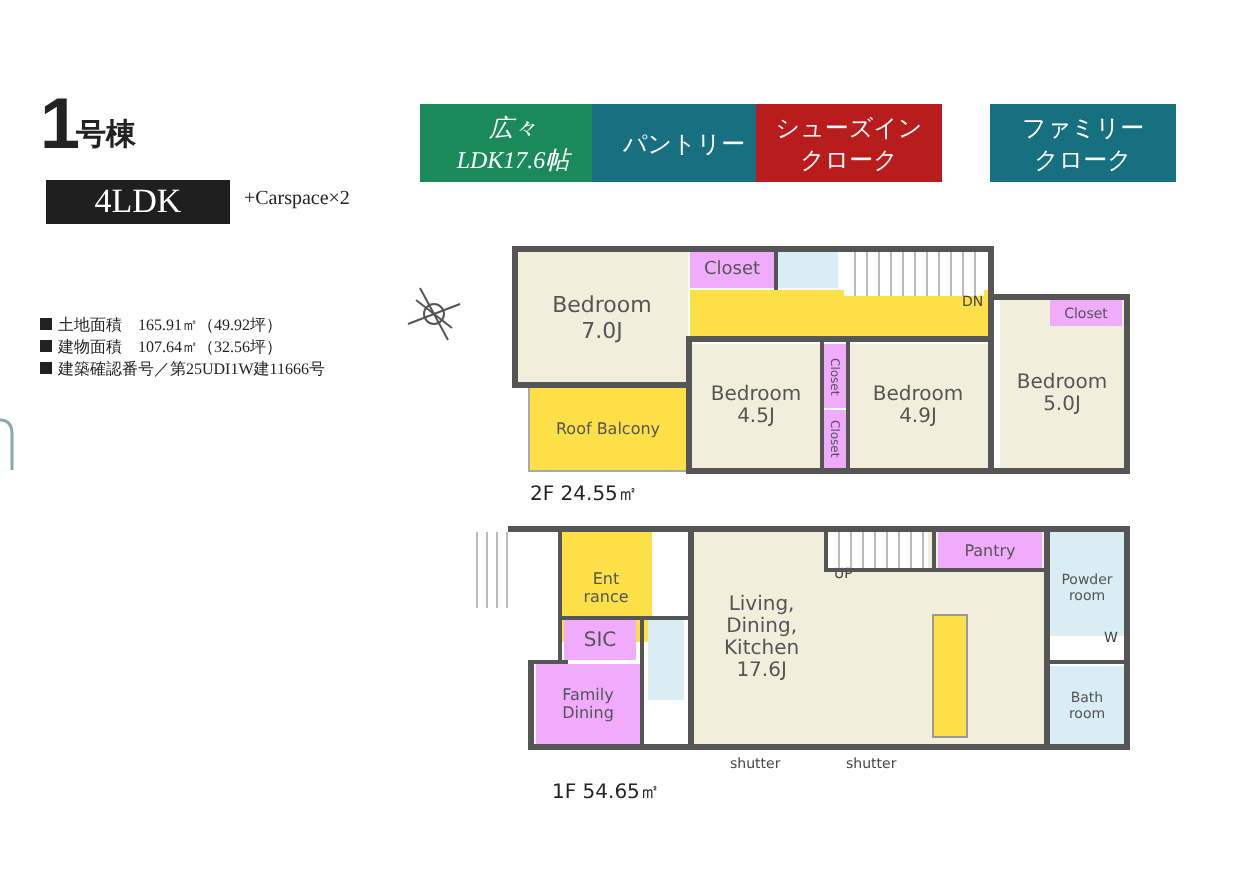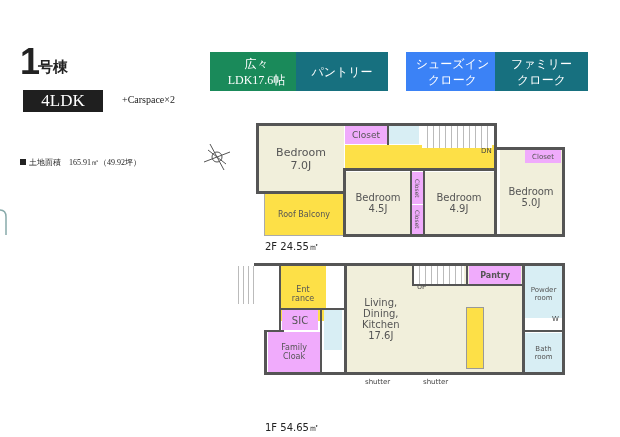--- a/index.html
+++ b/index.html
@@ -1,20 +1,20 @@
 <!DOCTYPE html>
 <html><head>
 <meta charset="utf-8">
 <style>
   html,body{margin:0;padding:0;background:#fff;}
   body{width:620px;height:437px;position:relative;overflow:hidden;font-family:"Liberation Serif","DejaVu Serif",serif;color:#222;}
   .abs{position:absolute;}
   .unit-num{left:20px;top:44px;font-size:36px;font-weight:bold;line-height:36px;font-family:"Liberation Sans",sans-serif;}
   .unit-suffix{left:38px;top:58px;font-size:15px;font-weight:bold;}
-  .layout-badge{left:23px;top:90px;width:80px;height:22px;background:#1f1f1f;color:#fff;font-size:17px;text-align:center;line-height:22px;}
+  .layout-badge{left:23px;top:90px;width:92px;height:22px;background:#1f1f1f;color:#fff;font-size:17px;text-align:center;line-height:22px;}
   .carspace{left:122px;top:94px;font-size:10px;}
   .specs{left:20px;top:117px;font-size:8px;line-height:11px;margin-top:40px;}
   .specs div::before{content:"";display:inline-block;width:6px;height:6px;background:#222;margin-right:3px;vertical-align:0px;}
   .feat{top:52px;width:93px;height:39px;color:#fff;font-size:12px;line-height:16px;display:flex;align-items:center;justify-content:center;text-align:center;white-space:pre-line;}
   .wall{position:absolute;background:#555;}
   .room{position:absolute;box-sizing:border-box;font-family:"DejaVu Sans",sans-serif;color:#555;display:flex;align-items:center;justify-content:center;text-align:center;white-space:pre-line;}
   .beige{background:#f1efdb;}
   .pink{background:#f0abfc;}
   .blue{background:#d8eef4;}
   .white{background:#fde047;}
@@ -23,26 +23,28 @@
 </style>
 </head>
 <body>
 
 <div class="abs unit-num">1</div>
 <div class="abs unit-suffix">号棟</div>
 <div class="abs layout-badge">4LDK</div>
 <div class="abs carspace">+Carspace×2</div>
 <div class="abs specs">
   <div>土地面積　165.91㎡（49.92坪）</div>
+  <div>建物面積　107.64㎡（32.56坪）</div>
+  <div>建築確認番号／第25UDI1W建11666号</div>
 </div>
 
-<div class="abs feat" style="left:210px;background:#1a8a5a;">広々
+<div class="abs feat" style="left:210px;background:#1a8a5a;font-style:italic;">広々
 LDK17.6帖</div>
 <div class="abs feat" style="left:296px;background:#17707f;width:92px;">パントリー</div>
-<div class="abs feat" style="left:406px;background:#3b82f6;">シューズイン
+<div class="abs feat" style="left:378px;background:#b91c1c;">シューズイン
 クローク</div>
 <div class="abs feat" style="left:495px;background:#17707f;">ファミリー
 クローク</div>
 
 <svg class="abs" style="left:200px;top:140px;" width="34" height="34" viewBox="0 0 34 34">
   <g stroke="#555" stroke-width="1" fill="none">
     <circle cx="17" cy="17" r="5"></circle>
     <line x1="10" y1="4" x2="24" y2="30"></line>
     <line x1="4" y1="22" x2="30" y2="12"></line>
     <line x1="8" y1="10" x2="26" y2="24"></line>
@@ -104,31 +106,31 @@
   <div class="stairs" style="left:234px;top:266px;width:20px;height:38px;background:repeating-linear-gradient(90deg,#fff 0 4px,#bbb 4px 5px);"></div>
 
   <div class="room white" style="left:280px;top:266px;width:46px;height:55px;font-size:8px;">Ent
 rance</div>
 
   <div class="room pink" style="left:282px;top:310px;width:36px;height:20px;font-size:10px;">SIC</div>
 
   <div class="room blue" style="left:324px;top:310px;width:18px;height:40px;"></div>
 
   <div class="room pink" style="left:268px;top:332px;width:52px;height:40px;font-size:8px;">Family
-Cloak</div>
+Dining</div>
 
   <div class="room beige" style="left:347px;top:266px;width:175px;height:106px;font-size:10px;justify-content:flex-start;padding-left:15px;">Living,
 Dining,
 Kitchen
 17.6J</div>
 
   <div class="stairs" style="left:414px;top:266px;width:50px;height:18px;"></div>
   <div class="lbl" style="left:417px;top:283px;font-size:7px;">UP</div>
 
-  <div class="room pink" style="left:469px;top:266px;width:52px;height:18px;font-size:8px;font-weight:bold;">Pantry</div>
+  <div class="room pink" style="left:469px;top:266px;width:52px;height:18px;font-size:8px;">Pantry</div>
 
   <div class="room white" style="left:466px;top:307px;width:18px;height:62px;border:1px solid #999;"></div>
 
   <div class="room blue" style="left:525px;top:266px;width:37px;height:52px;font-size:7px;align-items:flex-start;padding-top:20px;">Powder
 room</div>
   <div class="lbl" style="left:552px;top:315px;font-size:7px;">W</div>
 
   <div class="room blue" style="left:525px;top:333px;width:37px;height:40px;font-size:7px;">Bath
 room</div>
 
@@ -142,14 +144,14 @@
   <div class="wall" style="left:522px;top:266px;width:3px;height:109px;"></div>
   <div class="wall" style="left:522px;top:330px;width:43px;height:2px;"></div>
   <div class="wall" style="left:281px;top:308px;width:63px;height:2px;"></div>
   <div class="wall" style="left:320px;top:308px;width:2px;height:66px;"></div>
   <div class="wall" style="left:412px;top:266px;width:2px;height:20px;"></div>
   <div class="wall" style="left:466px;top:266px;width:2px;height:20px;"></div>
   <div class="wall" style="left:412px;top:284px;width:110px;height:2px;"></div>
 
   <div class="lbl" style="left:365px;top:378px;font-size:7px;">shutter</div>
   <div class="lbl" style="left:423px;top:378px;font-size:7px;">shutter</div>
-  <div class="lbl" style="left:265px;top:389px;font-size:10px;color:#222;margin-top:32px;">1F  54.65㎡</div>
+  <div class="lbl" style="left:276px;top:389px;font-size:10px;color:#222;">1F  54.65㎡</div>
 </div>
 
 </body></html>

